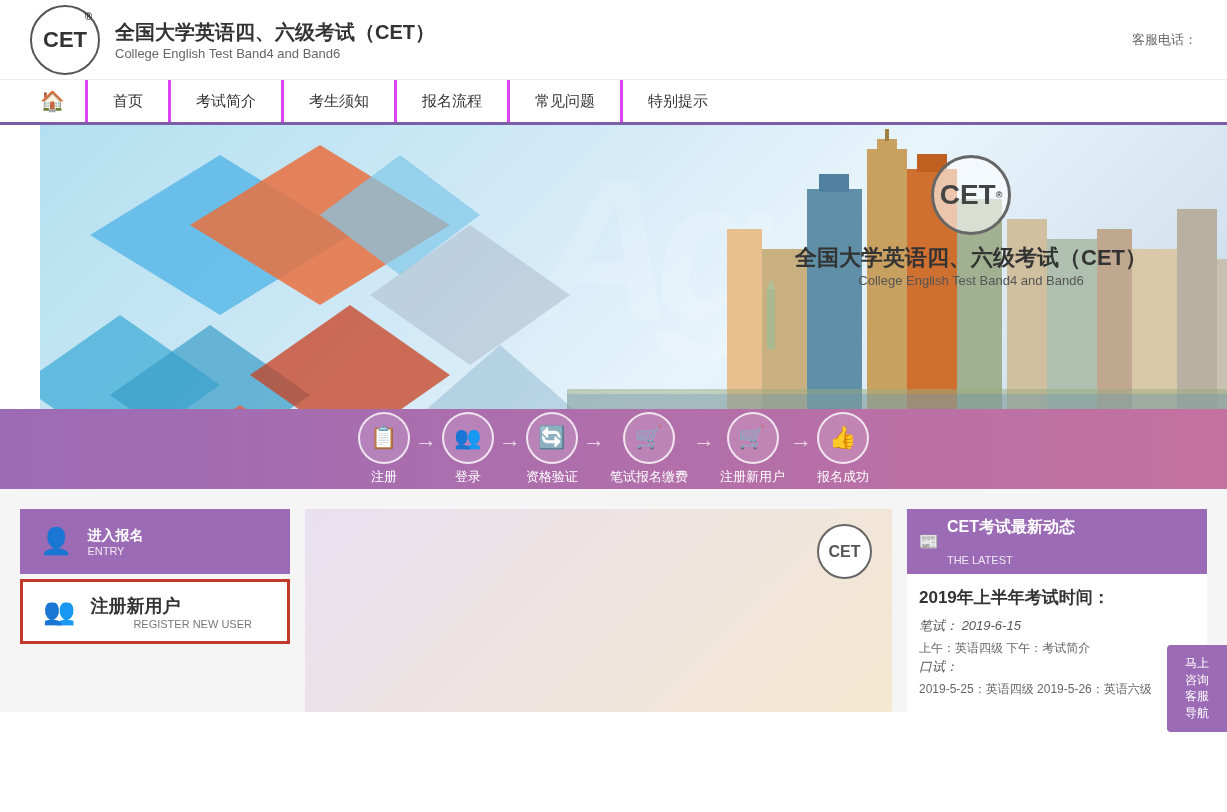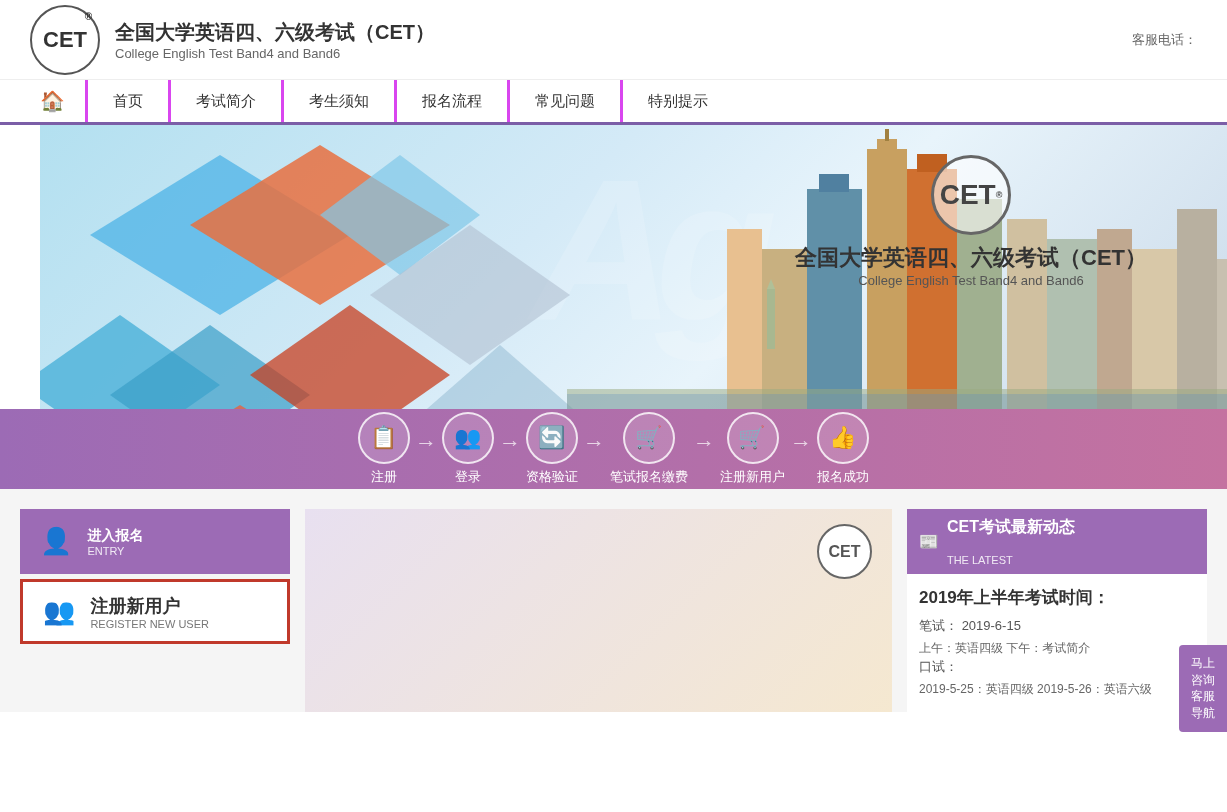--- a/index.html
+++ b/index.html
@@ -203,21 +203,21 @@
       display: flex;
       align-items: center;
       gap: 15px;
       padding: 0 20px;
       cursor: pointer;
       position: relative;
     }
     .register-btn-icon { font-size: 26px; color: #7b5ea7; }
     .register-btn-text { display: flex; flex-direction: column; }
     .register-btn-cn { font-size: 18px; font-weight: bold; color: #333; }
-    .register-btn-en { font-size: 11px; color: #777; }
+    .register-btn-en { font-size: 11px; color: #777; margin-left: 43px; }
     .arrow-indicator {
       position: absolute;
       right: -40px;
       top: 50%;
       transform: translateY(-50%);
       font-size: 30px;
       color: #3a7fbd;
       font-weight: bold;
     }
 
@@ -278,31 +278,31 @@
       gap: 8px;
     }
     .news-header-icon { font-size: 16px; }
     .news-header-main { font-size: 16px; font-weight: bold; }
     .news-header-sub { font-size: 11px; opacity: 0.85; margin-top: 16px; }
     .news-content {
       background: #fff;
       padding: 12px;
     }
     .news-title { font-size: 17px; font-weight: bold; color: #333; margin-bottom: 8px; }
-    .news-date-row { font-size: 13px; color: #555; margin-bottom: 3px; }
+    .news-date-row { font-size: 13px; color: #555; margin-bottom: 3px; font-style: italic; }
     .news-detail { font-size: 12px; color: #666; line-height: 1.7; }
 
     
     .fab-btn {
       position: fixed;
       right: 0;
       bottom: 80px;
       background: #9c6bb5;
       color: #fff;
-      width: 48px;
+      width: 60px;
       padding: 10px 5px;
       text-align: center;
       font-size: 12px;
       cursor: pointer;
       border-radius: 4px 0 0 4px;
       line-height: 1.4;
     }
   </style>
 </head>
 <body>

